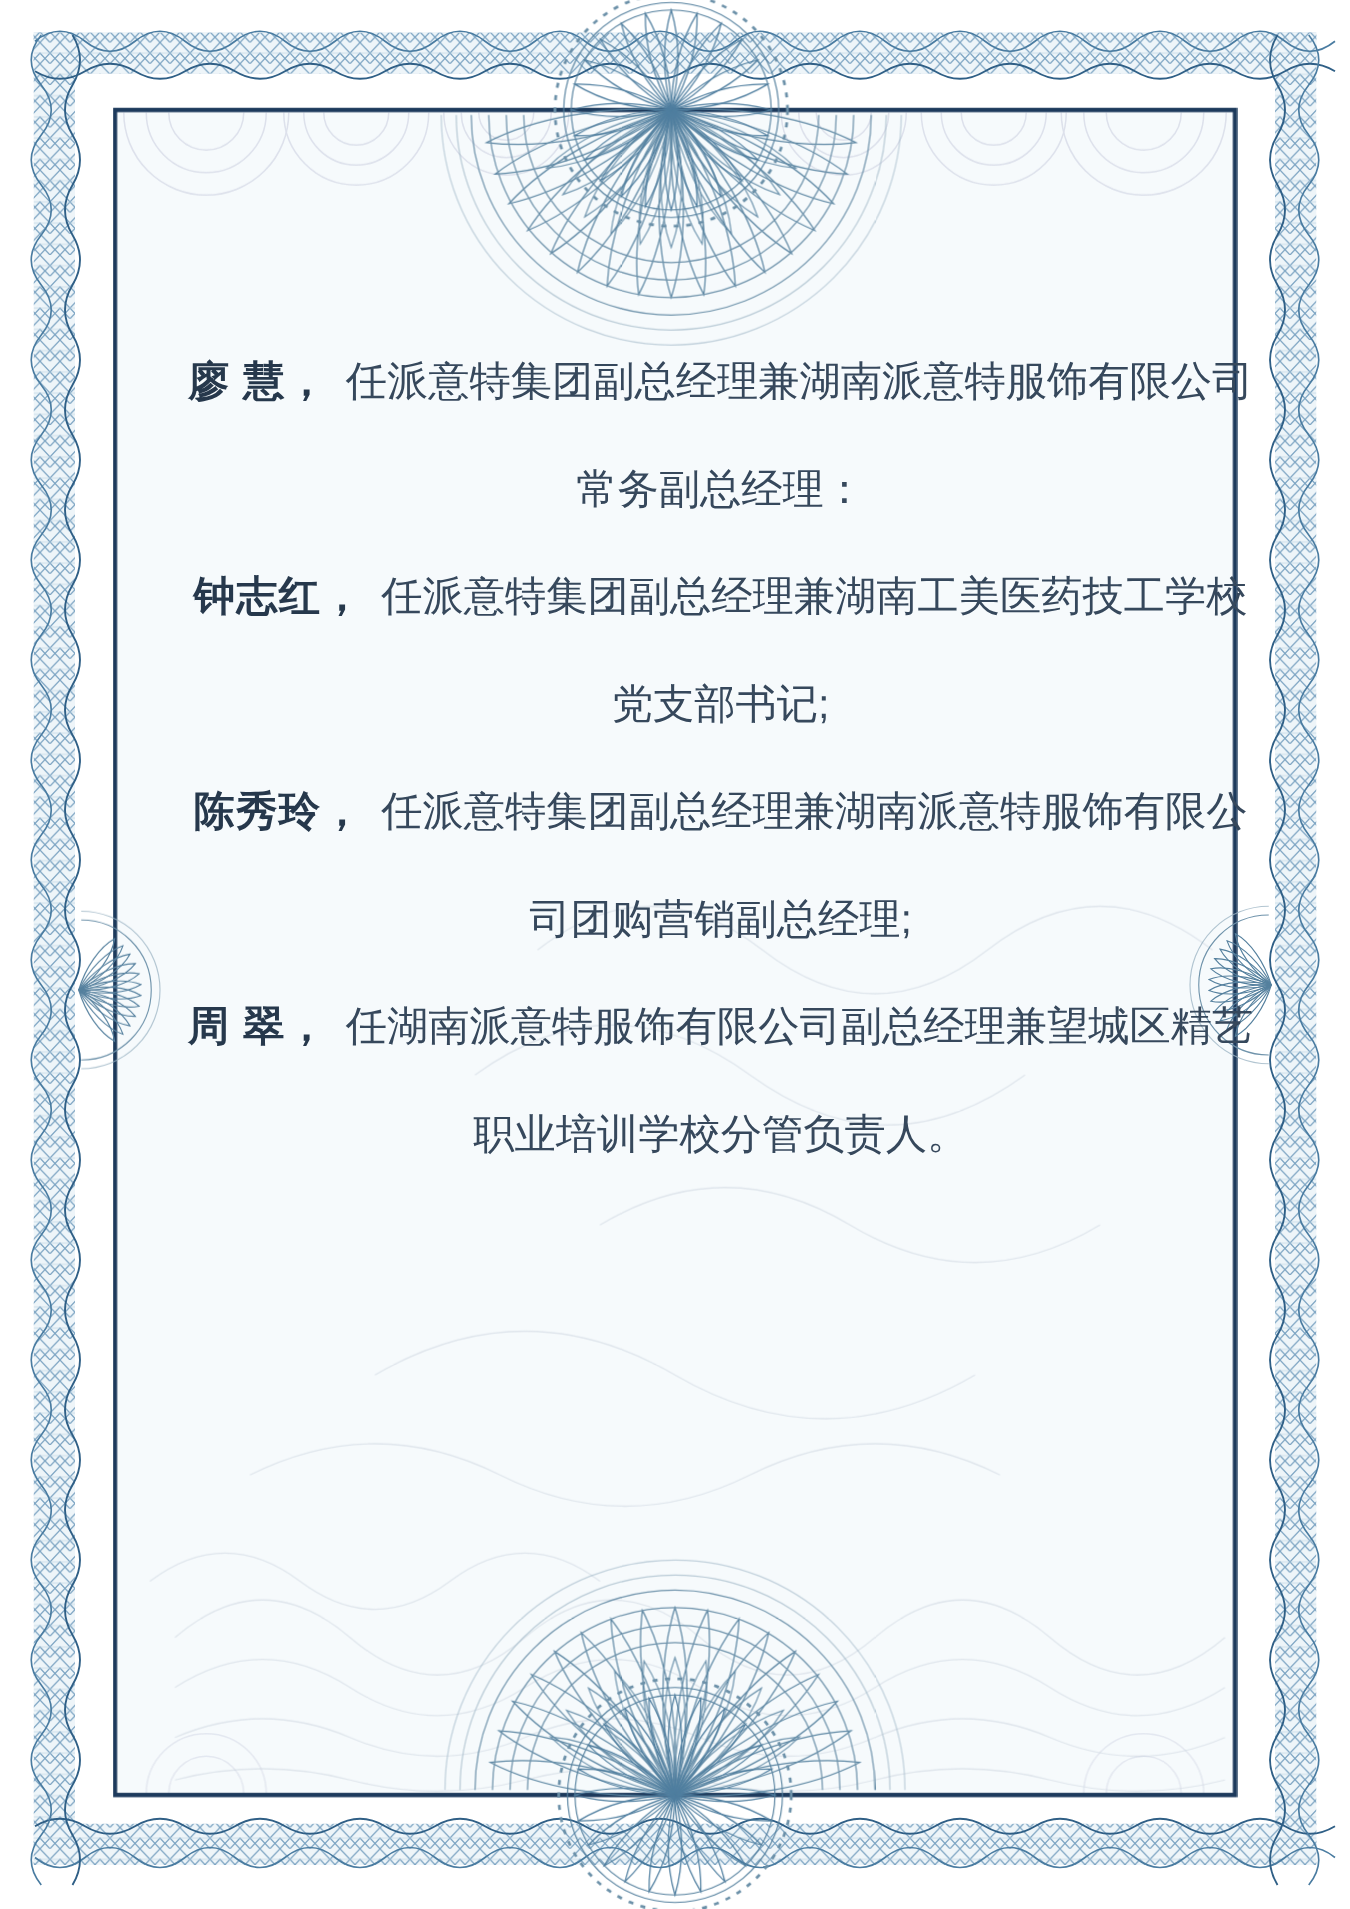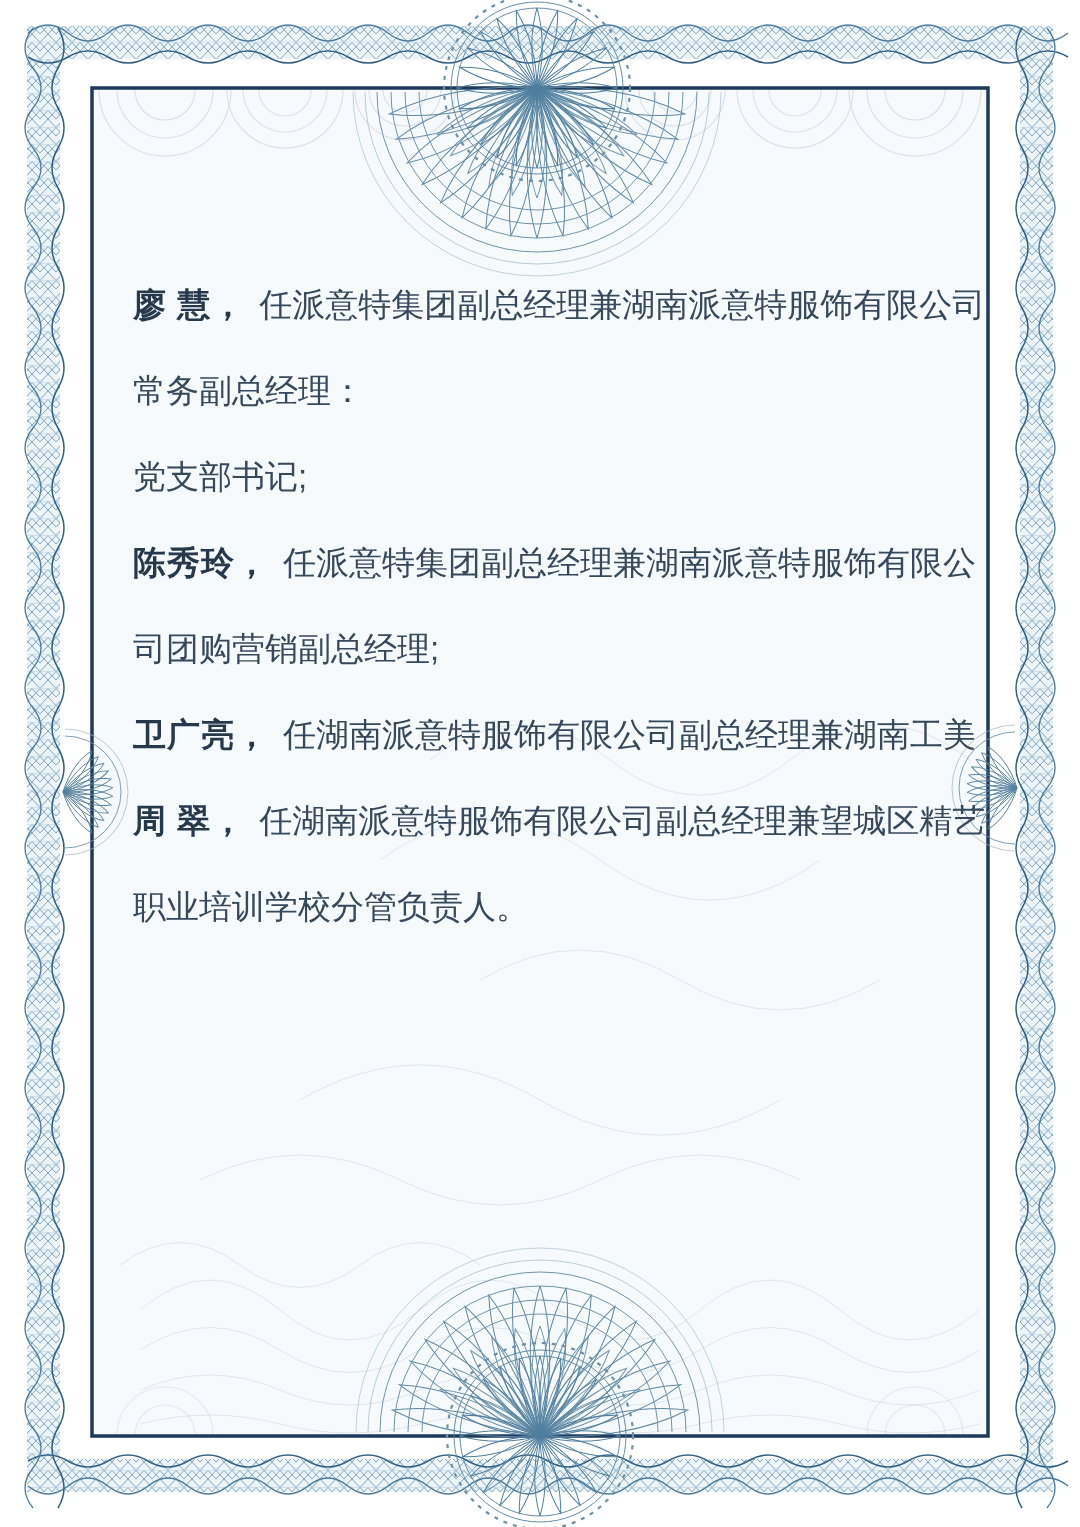--- a/index.html
+++ b/index.html
@@ -5,21 +5,21 @@
   html,body{margin:0;padding:0;}
   body{width:1080px;height:1527px;background:#ffffff;font-family:"Liberation Sans",sans-serif;}
   .page{position:relative;width:1080px;height:1527px;background:#ffffff;overflow:hidden;}
   .deco{position:absolute;left:0;top:0;width:1080px;height:1527px;display:block;}
   .inner-bg{position:absolute;left:94px;top:90px;width:892px;height:1344px;background:#f6fafc;}
   .textblock{
     position:absolute;left:133px;top:262px;right:60px;z-index:5;
     font-size:33px;color:#36485c;white-space:nowrap;
     font-family:"Liberation Sans",sans-serif;
   }
-  .line{height:86px;line-height:86px;}
+  .line{height:86px;line-height:86px;text-align:center;}
   .nm{font-weight:700;color:#26384c;margin-right:14px;letter-spacing:1px;}
   .nm:empty{display:none;margin:0;}
 </style>
 </head>
 <body>
 
 <div class="page">
   <div class="inner-bg"></div>
 
   <svg class="deco" viewBox="0 0 1080 1527" xmlns="http://www.w3.org/2000/svg">
@@ -186,20 +186,20 @@
 
     <use href="#ornTop"></use>
     <use href="#ornTop" transform="translate(3,1524) scale(1,-1)"></use>
     <use href="#sideFan" transform="translate(63,792)"></use>
     <use href="#sideFan" transform="translate(1017,788) scale(-1,1)"></use>
   </svg>
 
   <div class="textblock">
     <div class="line"><span class="nm">廖 慧，</span><span>任派意特集团副总经理兼湖南派意特服饰有限公司</span></div>
     <div class="line"><span>常务副总经理：</span></div>
+    <div class="line"><span class="nm">钟志红，</span><span>任派意特集团副总经理兼湖南工美医药技工学校</span></div>
     <div class="line"><span>党支部书记;</span></div>
     <div class="line"><span class="nm">陈秀玲，</span><span>任派意特集团副总经理兼湖南派意特服饰有限公</span></div>
     <div class="line"><span>司团购营销副总经理;</span></div>
-    <div class="line"><span class="nm">卫广亮，</span><span>任湖南派意特服饰有限公司副总经理兼湖南工美</span></div>
     <div class="line"><span class="nm">周 翠，</span><span>任湖南派意特服饰有限公司副总经理兼望城区精艺</span></div>
     <div class="line"><span>职业培训学校分管负责人。</span></div>
   </div>
 </div>
 
 </body></html>

